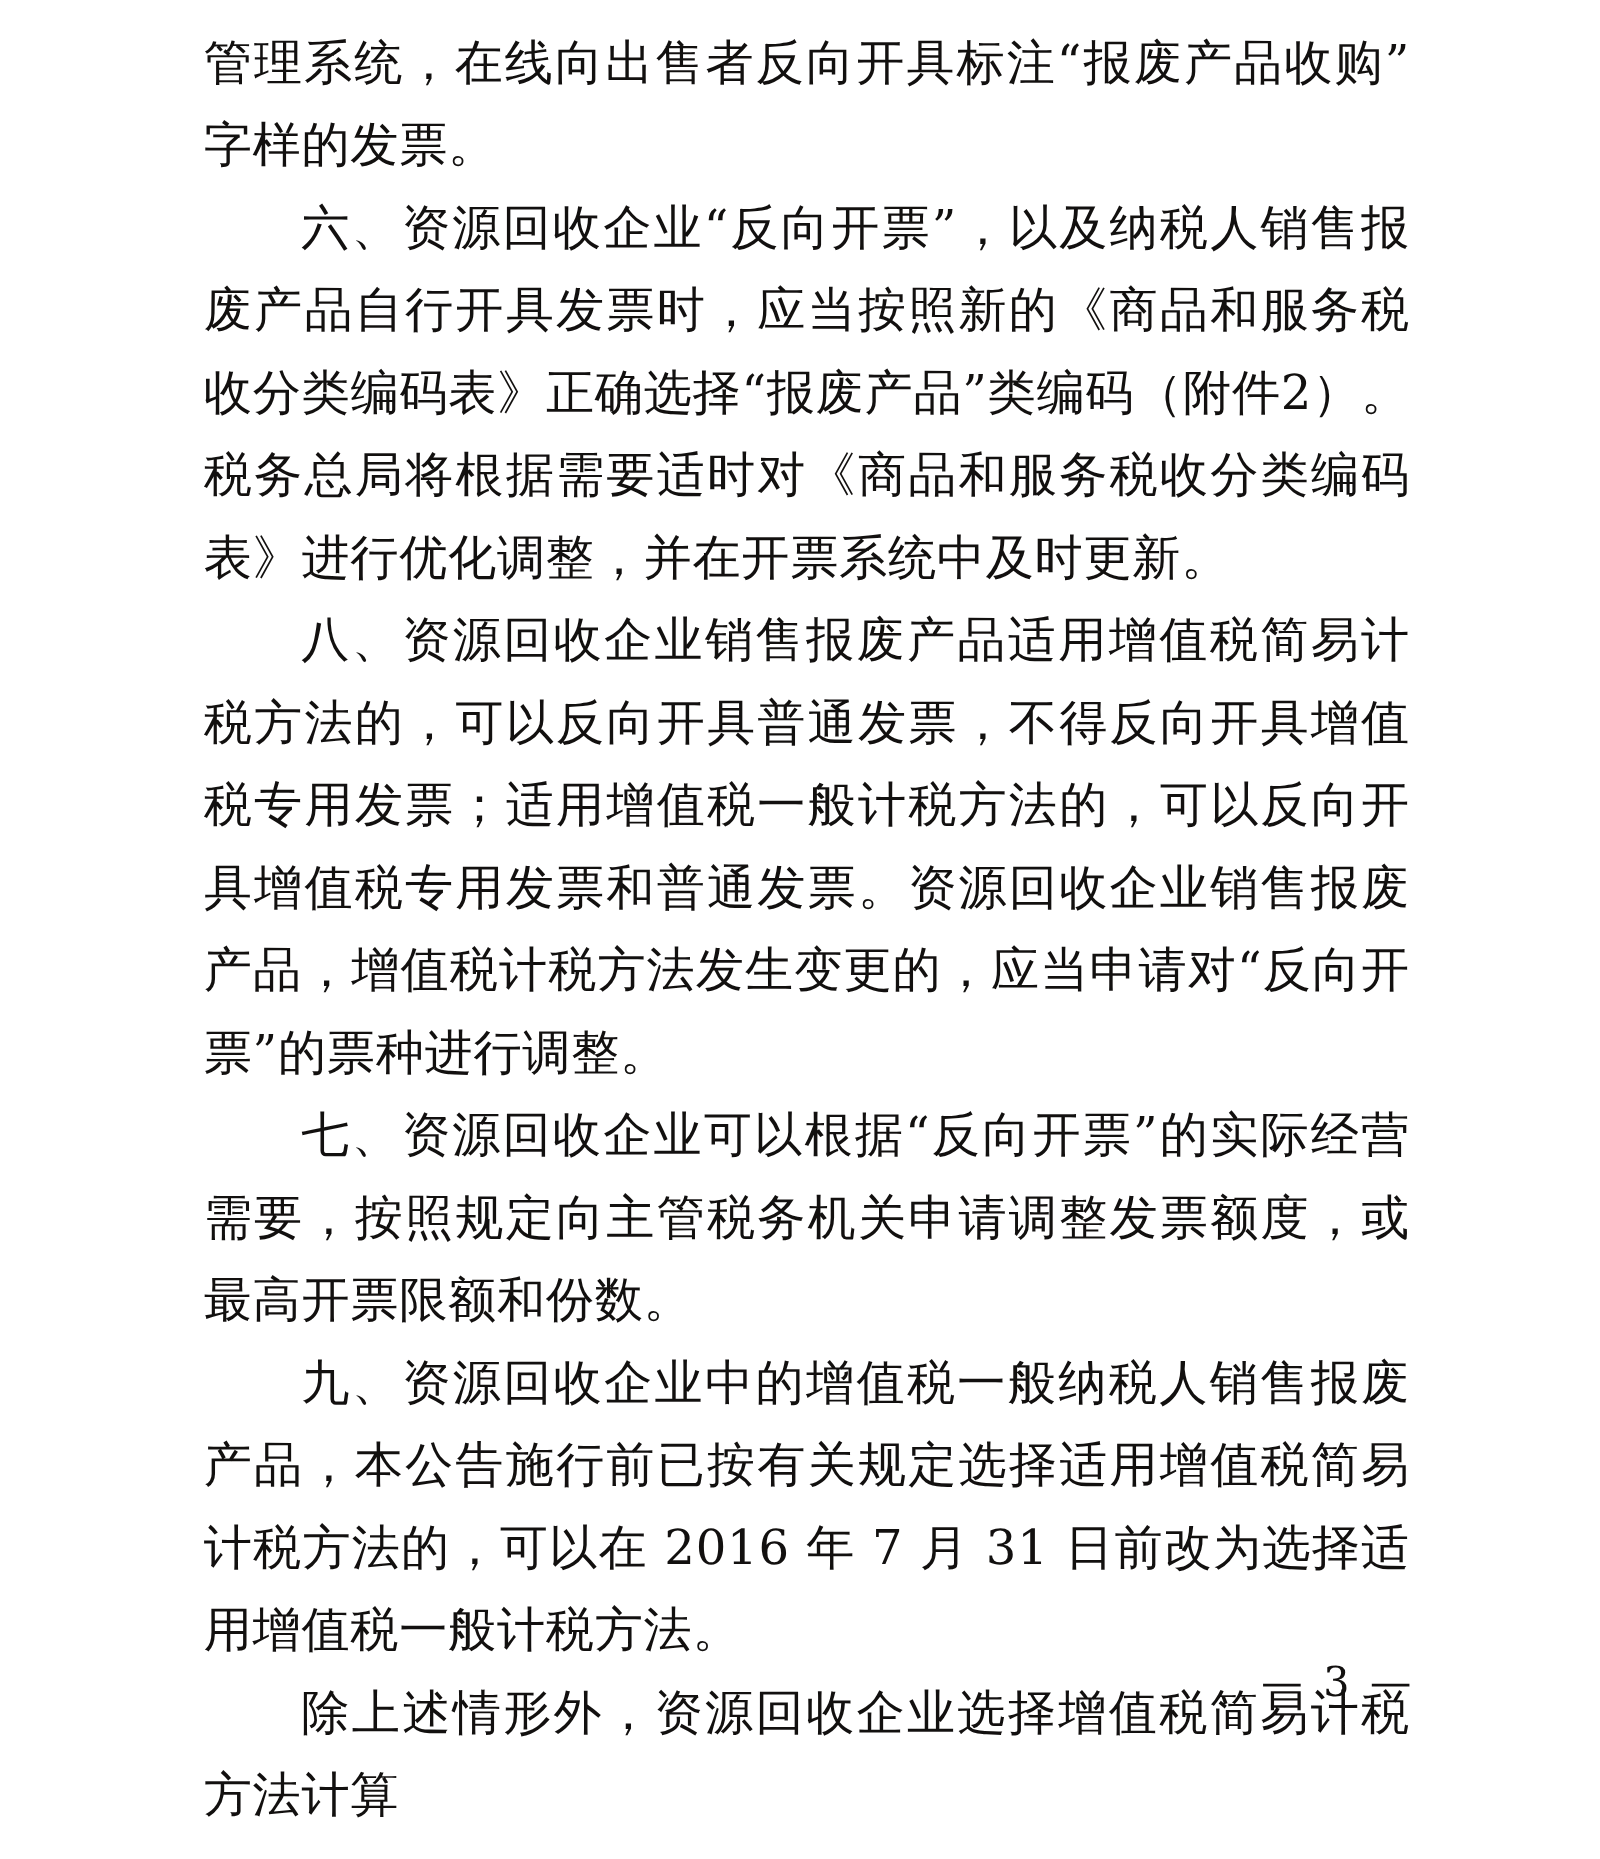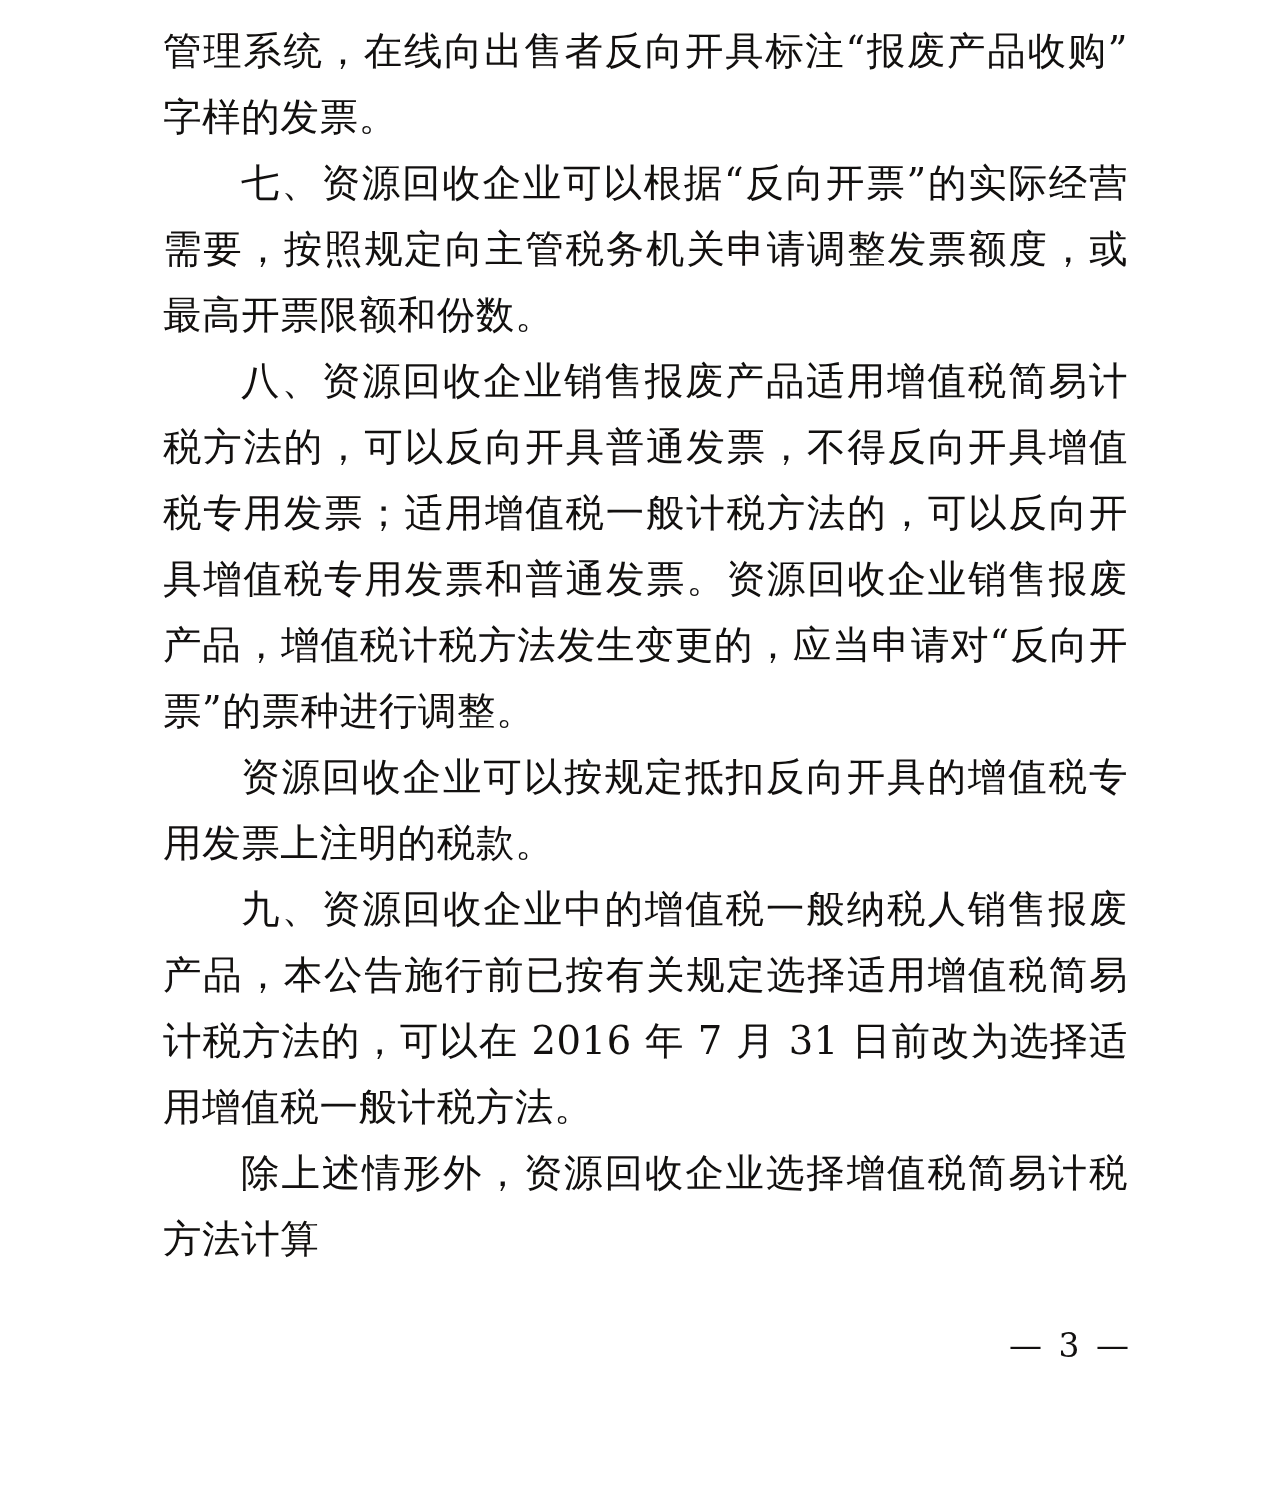--- a/index.html
+++ b/index.html
@@ -50,20 +50,20 @@
     color: #12100f;
     font-family: "DejaVu Serif", "Liberation Serif", serif;
   }
 </style>
 </head>
 <body>
 
 <div class="page">
   <div class="doc-body">
     <p class="para">管理系统，在线向出售者反向开具标注“报废产品收购”字样的发票。</p>
+    <p class="para indent">六、资源回收企业“反向开票”，以及纳税人销售报废产品自行开具发票时，应当按照新的《商品和服务税收分类编码表》正确选择“报废产品”类编码（附件2）。税务总局将根据需要适时对《商品和服务税收分类编码表》进行优化调整，并在开票系统中及时更新。</p>
+    <p class="para indent">八、资源回收企业销售报废产品适用增值税简易计税方法的，可以反向开具普通发票，不得反向开具增值税专用发票；适用增值税一般计税方法的，可以反向开具增值税专用发票和普通发票。资源回收企业销售报废产品，增值税计税方法发生变更的，应当申请对“反向开票”的票种进行调整。</p>
     <p class="para indent">七、资源回收企业可以根据“反向开票”的实际经营需要，按照规定向主管税务机关申请调整发票额度，或最高开票限额和份数。</p>
-    <p class="para indent">八、资源回收企业销售报废产品适用增值税简易计税方法的，可以反向开具普通发票，不得反向开具增值税专用发票；适用增值税一般计税方法的，可以反向开具增值税专用发票和普通发票。资源回收企业销售报废产品，增值税计税方法发生变更的，应当申请对“反向开票”的票种进行调整。</p>
-    <p class="para indent">资源回收企业可以按规定抵扣反向开具的增值税专用发票上注明的税款。</p>
     <p class="para indent">九、资源回收企业中的增值税一般纳税人销售报废产品，本公告施行前已按有关规定选择适用增值税简易计税方法的，可以在 2016 年 7 月 31 日前改为选择适用增值税一般计税方法。</p>
     <p class="para indent">除上述情形外，资源回收企业选择增值税简易计税方法计算</p>
   </div>
   <div class="footer">— 3 —</div>
 </div>
 
 </body></html>

